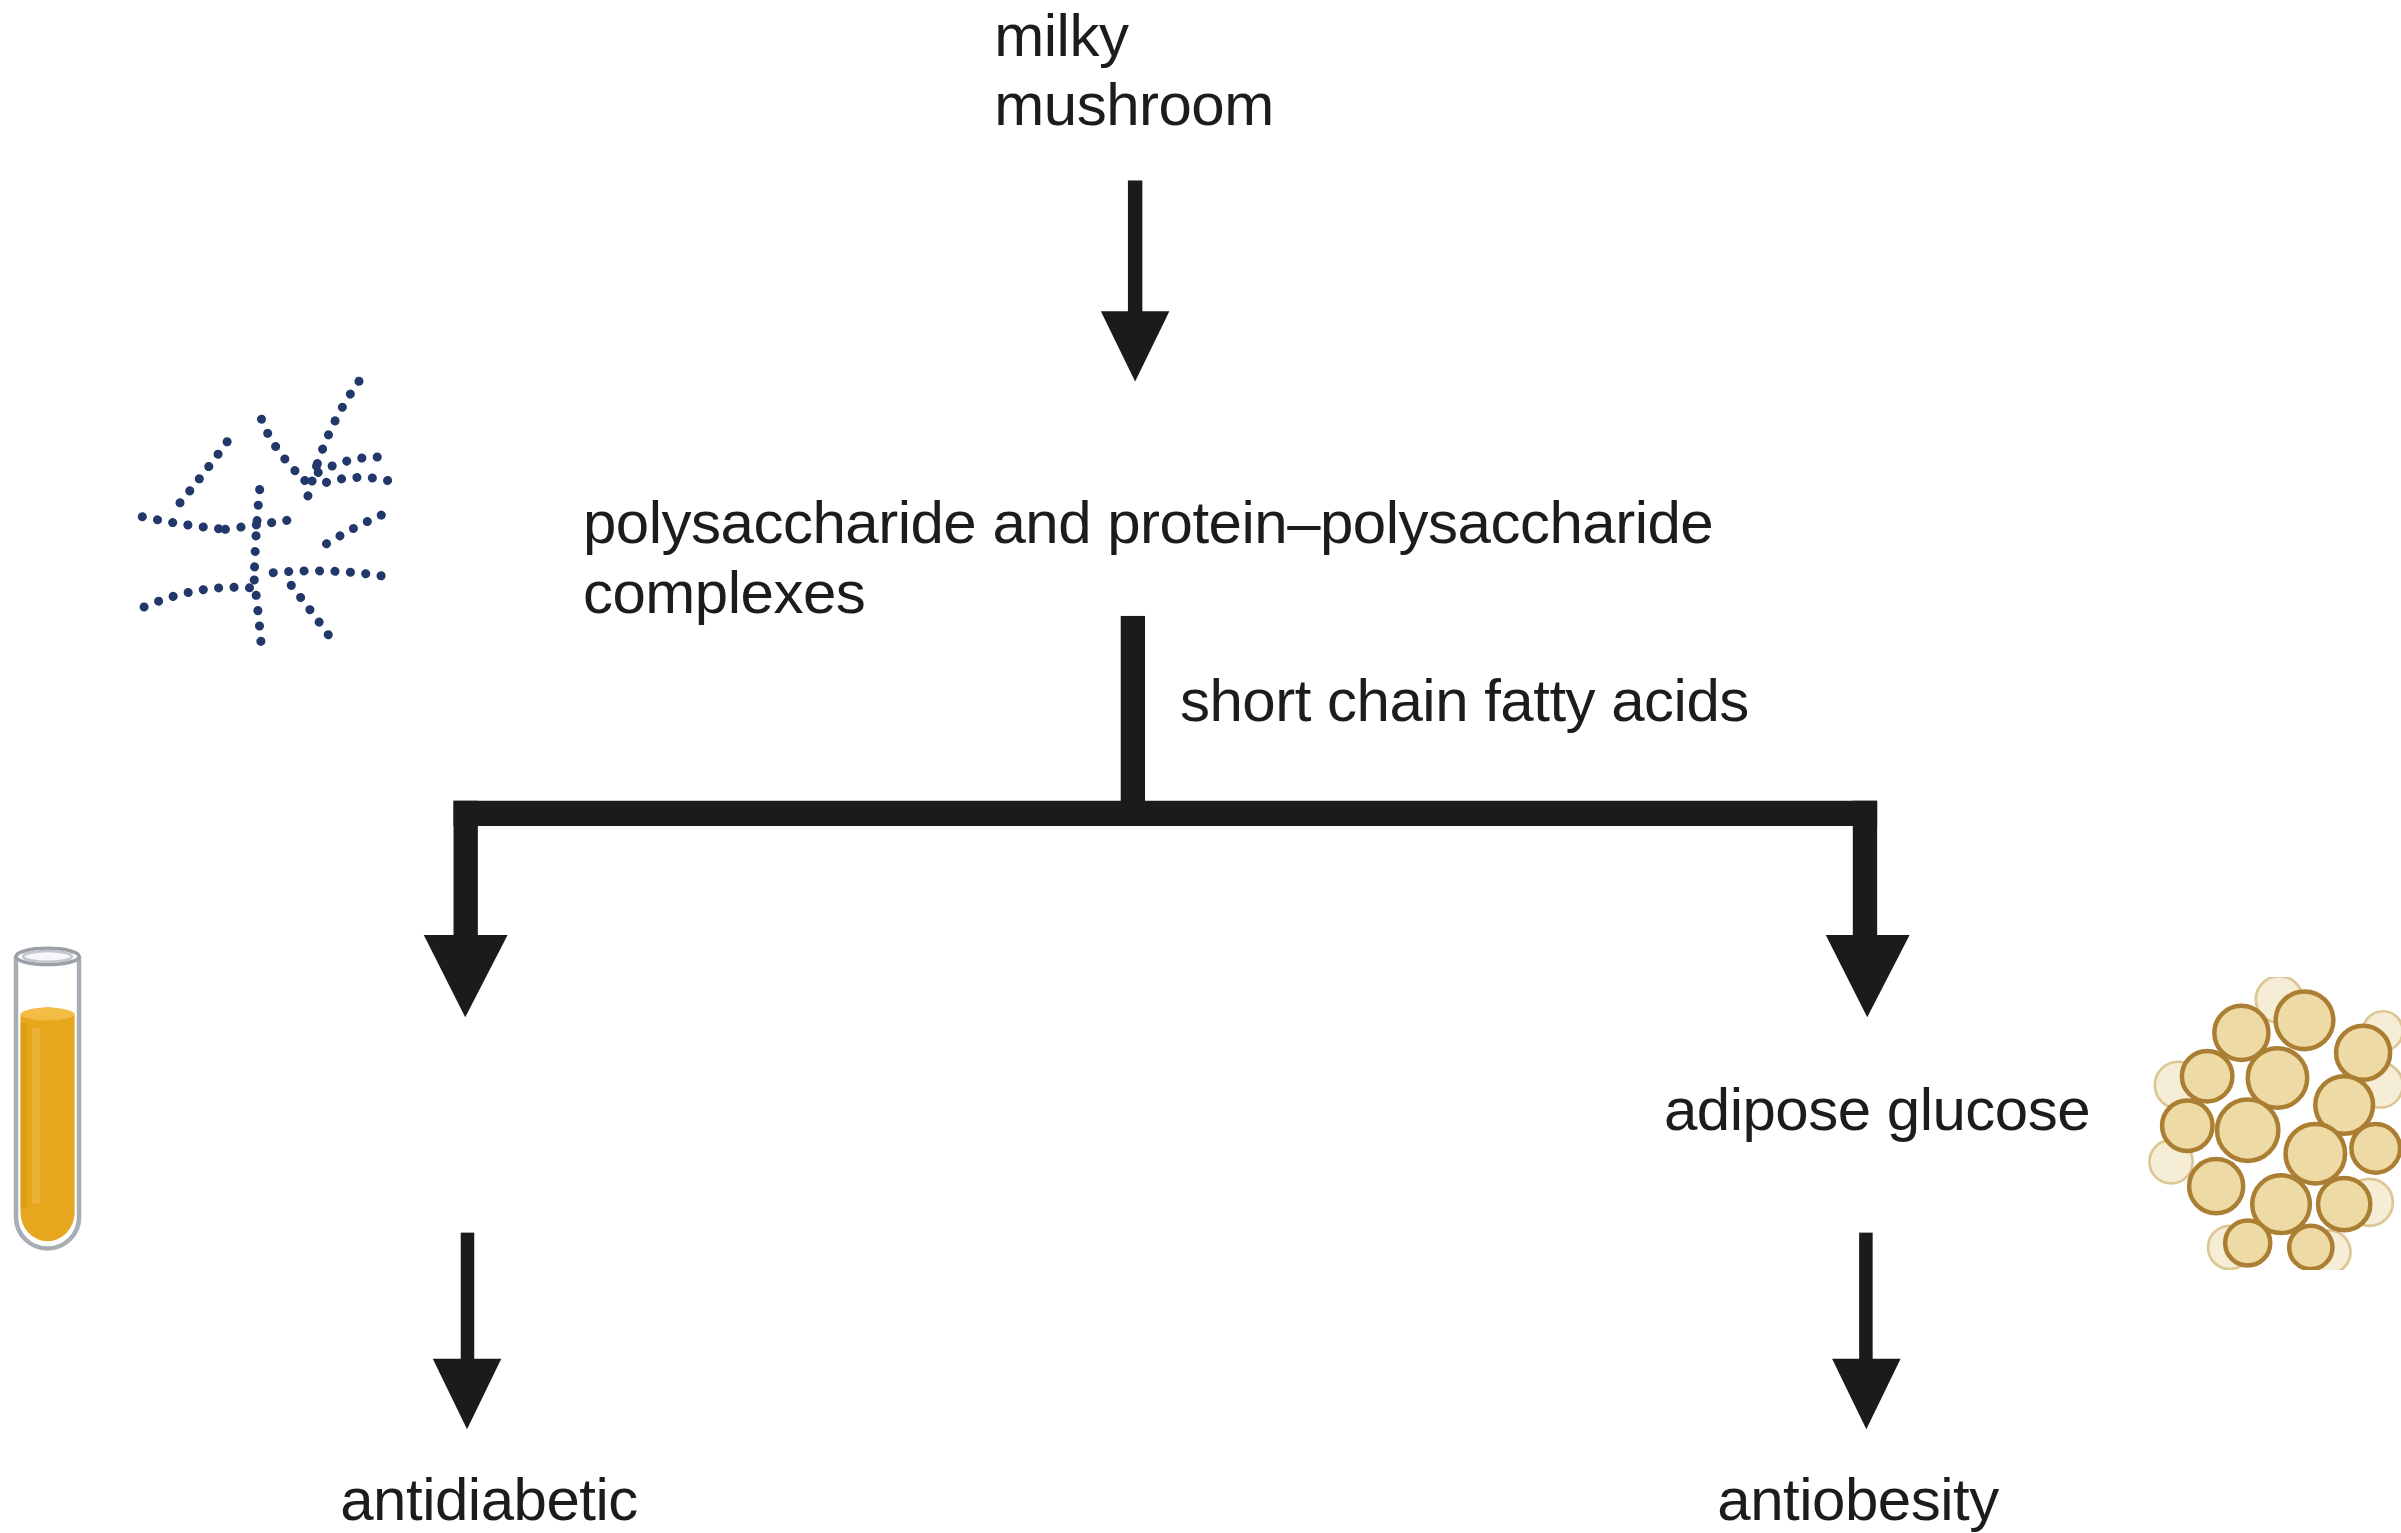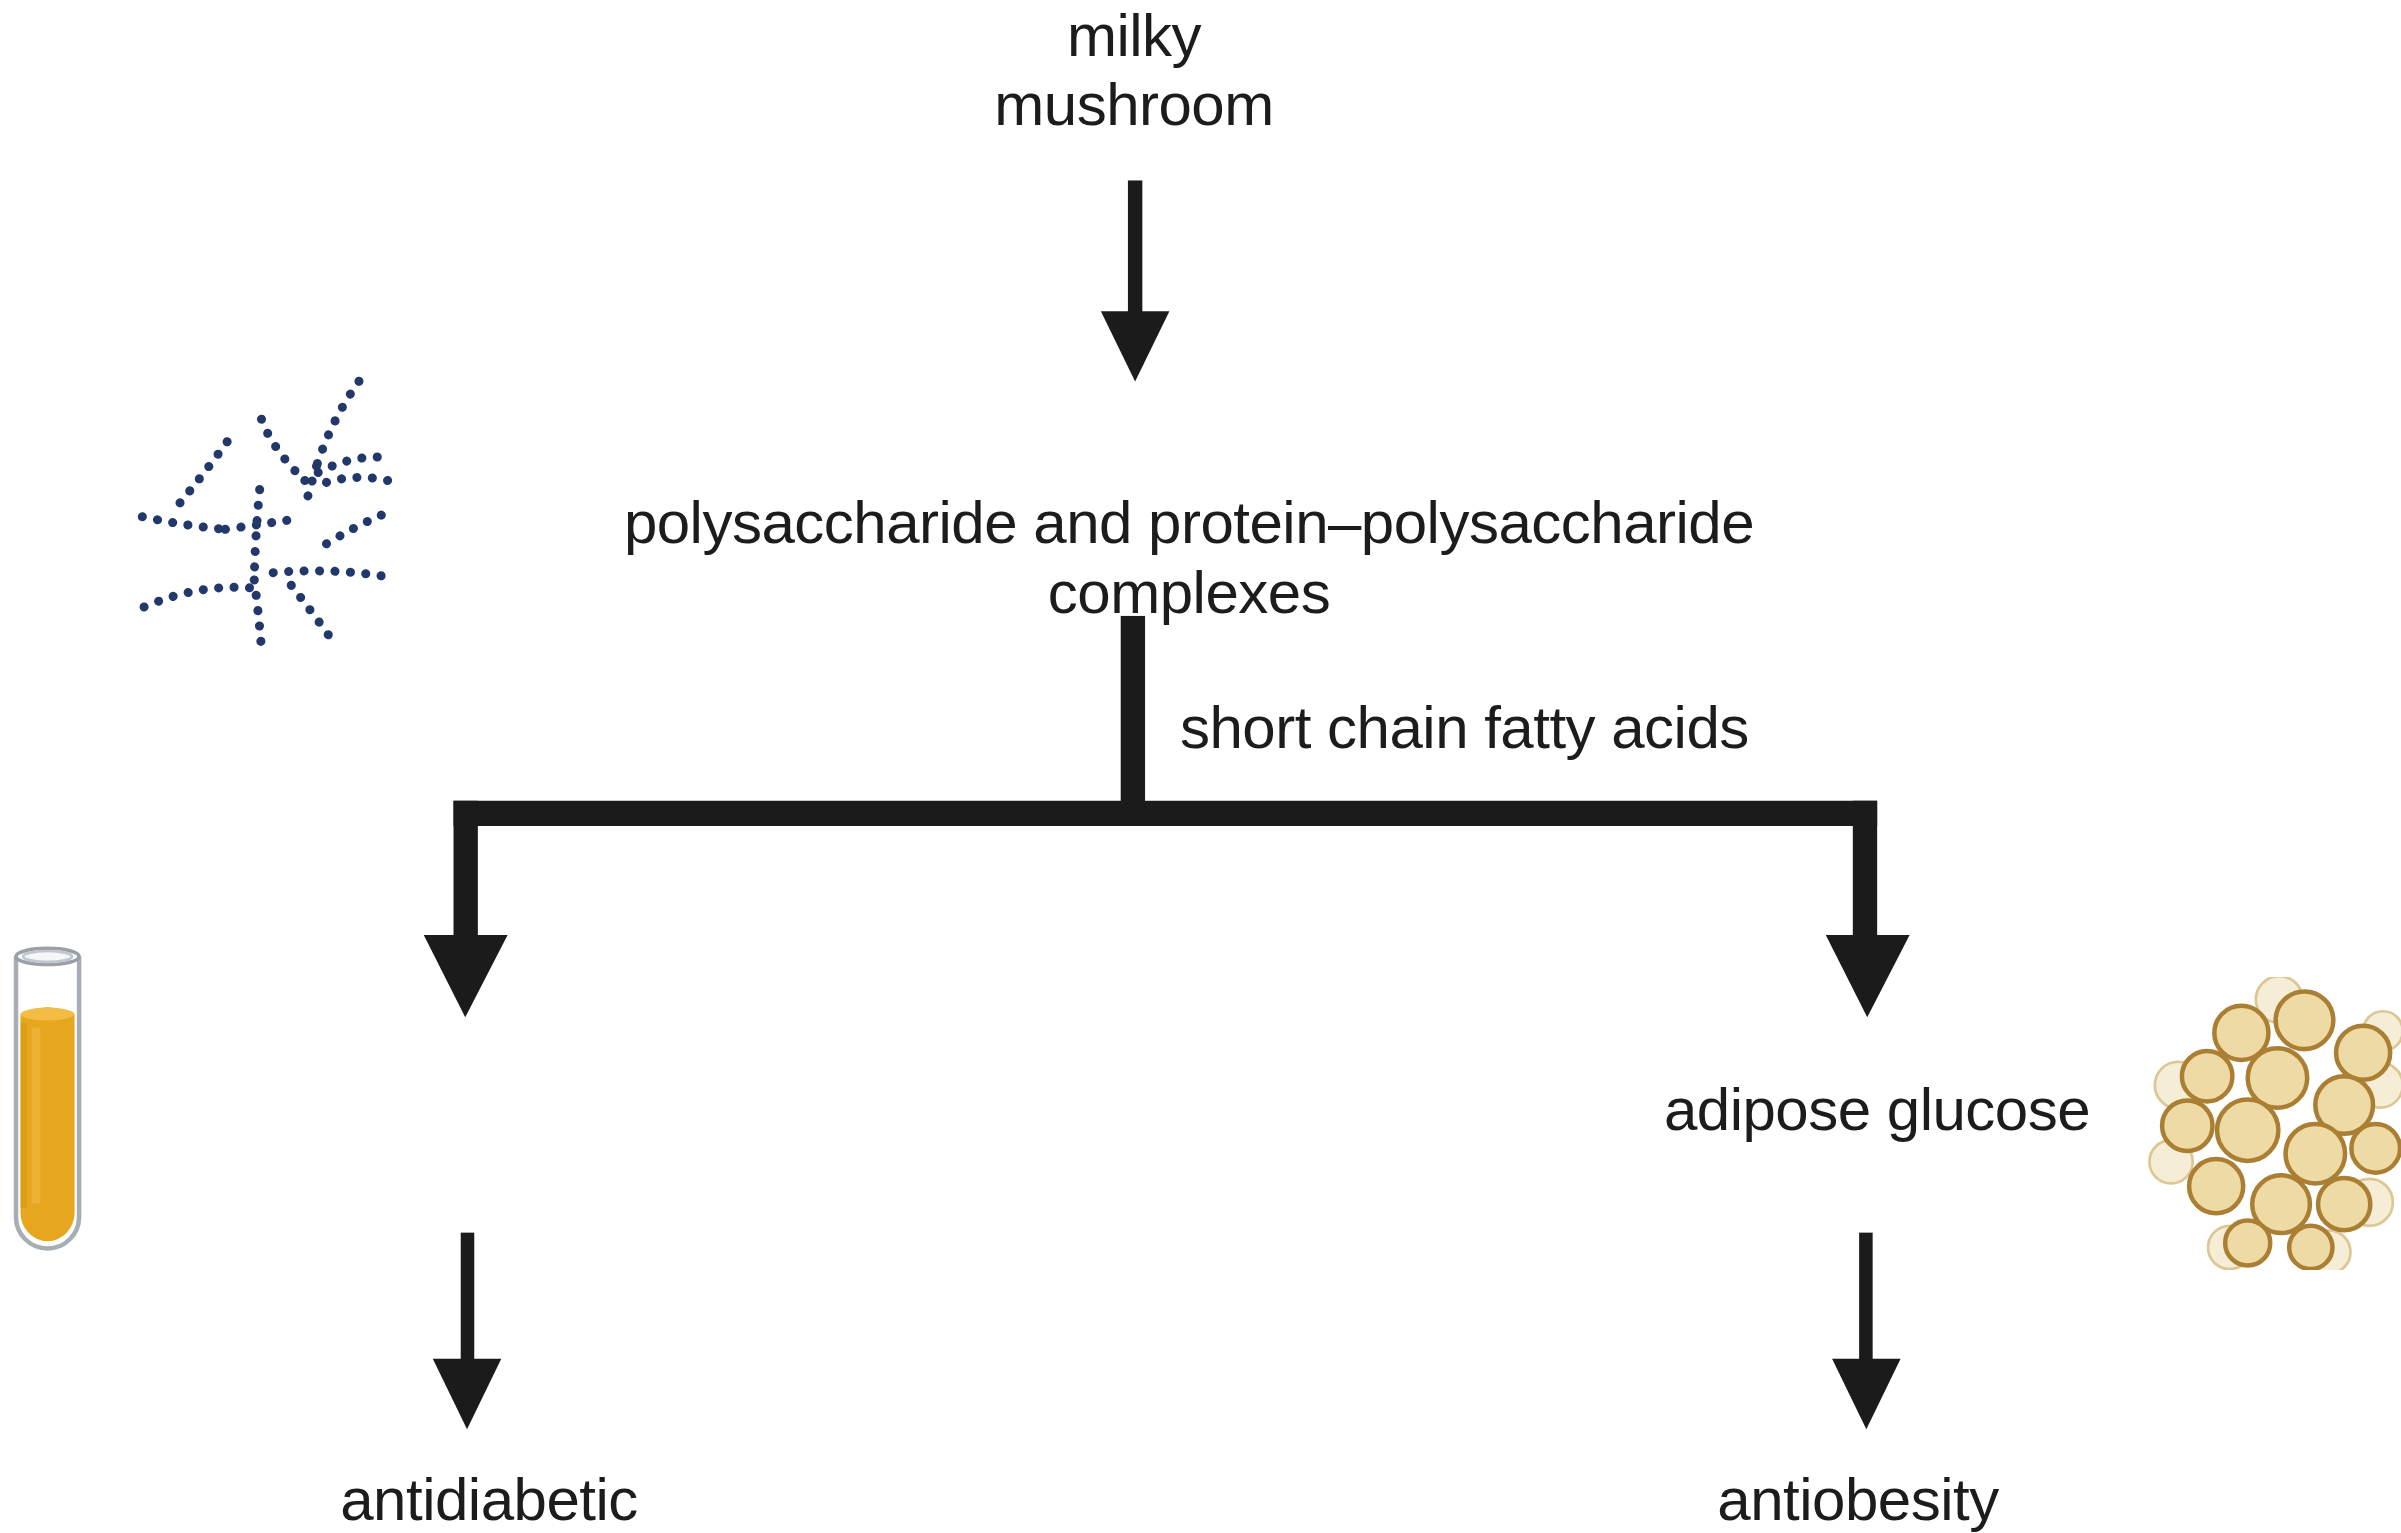--- a/index.html
+++ b/index.html
@@ -9,25 +9,25 @@
     background:var(--background,#ffffff);
     overflow:hidden;
     font-family:"Liberation Sans","DejaVu Sans",sans-serif;
   }
   .label{
     position:absolute;
     font-size:60px;
     line-height:70px;
     color:var(--text,#1c1c1c);
     white-space:pre-line;
-    text-align:center;
+    text-align:left;
     transform:translateX(-50%);
     letter-spacing:-0.5px;
   }
-  .label.left-align{transform:none;text-align:center;margin-top:27px;}
+  .label.left-align{transform:none;text-align:center;}
   .lh-tight{line-height:69px;}
   .layer{position:absolute;left:0;top:0;}
   .ink{fill:var(--arrow,#1b1b1b);}
   .chain{
     fill:none;
     stroke:var(--polymer-dot,#22386a);
     stroke-width:10;
     stroke-linecap:round;
     stroke-dasharray:0.1 17;
   }

